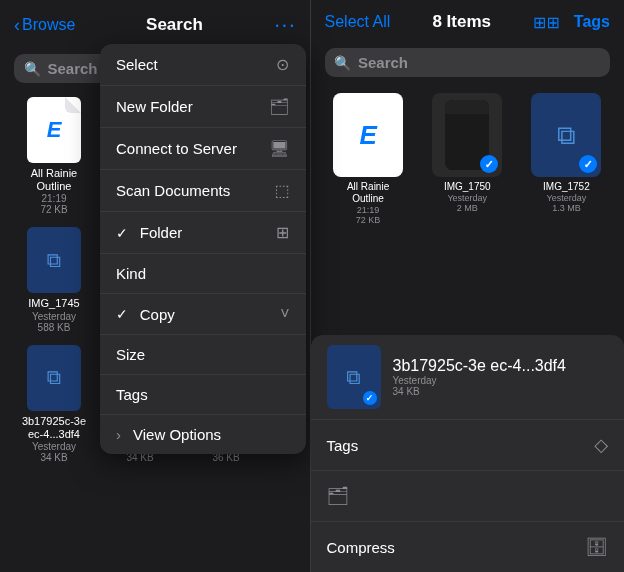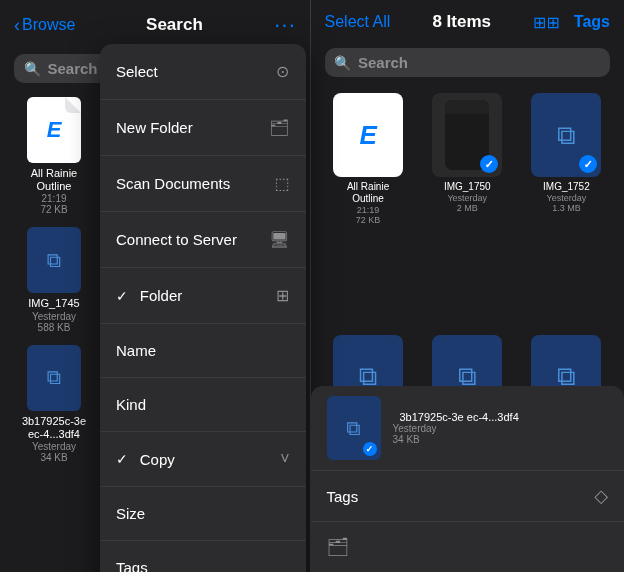--- a/index.html
+++ b/index.html
@@ -172,21 +172,21 @@
       border-radius: 12px;
       z-index: 100;
       overflow: hidden;
       box-shadow: 0 8px 30px rgba(0,0,0,0.6);
     }
 
     .menu-item {
       display: flex;
       align-items: center;
       justify-content: space-between;
-      padding: 18px 16px;
+      padding: 11px 16px;
       border-bottom: 1px solid #3a3a3c;
       cursor: pointer;
     }
 
     .menu-item:last-child {
       border-bottom: none;
     }
 
     .menu-item-label {
       color: #fff;
@@ -501,44 +501,39 @@
       <span class="menu-item-icon">⊙</span>
     </div>
     <div class="menu-item">
       <span class="menu-item-label">
         <span>New Folder</span>
       </span>
       <span class="menu-item-icon">🗂</span>
     </div>
     <div class="menu-item">
       <span class="menu-item-label">
+        <span>Connect to Server</span>
+      </span>
+      <span class="menu-item-icon">🖥</span>
+    </div>
+    <div class="menu-item">
+      <span class="menu-item-label">
         <span>Scan Documents</span>
       </span>
       <span class="menu-item-icon">⬚</span>
-    </div>
-    <div class="menu-item">
-      <span class="menu-item-label">
-        <span>Connect to Server</span>
-      </span>
-      <span class="menu-item-icon">🖥</span>
     </div>
     <div class="menu-item">
       <span class="menu-item-label">
         <span class="menu-item-check">✓</span>
         <span>Folder</span>
       </span>
       <span class="menu-item-icon">⊞</span>
     </div>
     <div class="menu-item">
       <span class="menu-item-label">
-        <span>Name</span>
-      </span>
-    </div>
-    <div class="menu-item">
-      <span class="menu-item-label">
         <span>Kind</span>
       </span>
     </div>
     <div class="menu-item">
       <span class="menu-item-label">
         <span class="menu-item-check">✓</span>
         <span>Copy</span>
       </span>
       <span class="menu-item-icon">˅</span>
     </div>
@@ -548,20 +543,21 @@
       </span>
     </div>
     <div class="menu-item">
       <span class="menu-item-label">
         <span>Tags</span>
       </span>
     </div>
     <div class="menu-item">
       <span class="menu-item-label">
         <span style="color:#8e8e93; margin-right:4px;">›</span>
+        <span>View Options</span>
       </span>
     </div>
   </div>
 
 </div>
 
 <div class="panel-divider"></div>
 
 <div class="right-panel">
 
@@ -645,28 +641,32 @@
 
   </div>
 
   <div class="context-menu">
     <div style="display:flex;align-items:center;gap:12px;padding:10px 16px;border-bottom:1px solid #3a3a3c;">
       <div class="small-file-preview" style="margin:0;flex-shrink:0;">
         <span style="color:#4a90d9;font-size:20px;">⧉</span>
         <div class="selected-check" style="width:14px;height:14px;font-size:9px;">✓</div>
       </div>
       <div>
-        <div style="color:#fff;font-size:11px;margin-left:7px;">3b17925c-3e ec-4...3df4</div>
+        <div style="color:#fff;font-size:16px;">3b17925c-3e ec-4...3df4</div>
         <div style="color:#8e8e93;font-size:10px;">Yesterday</div>
         <div style="color:#8e8e93;font-size:10px;">34 KB</div>
       </div>
     </div>
 
     <div class="context-item">
       <span class="context-label">Tags</span>
       <span class="context-icon">◇</span>
     </div>
     <div class="context-item">
       <span class="context-icon">🗂</span>
     </div>
+    <div class="context-item">
+      <span class="context-label">Compress</span>
+      <span class="context-icon">🗄</span>
+    </div>
   </div>
 
 </div>
 
 </body></html>

